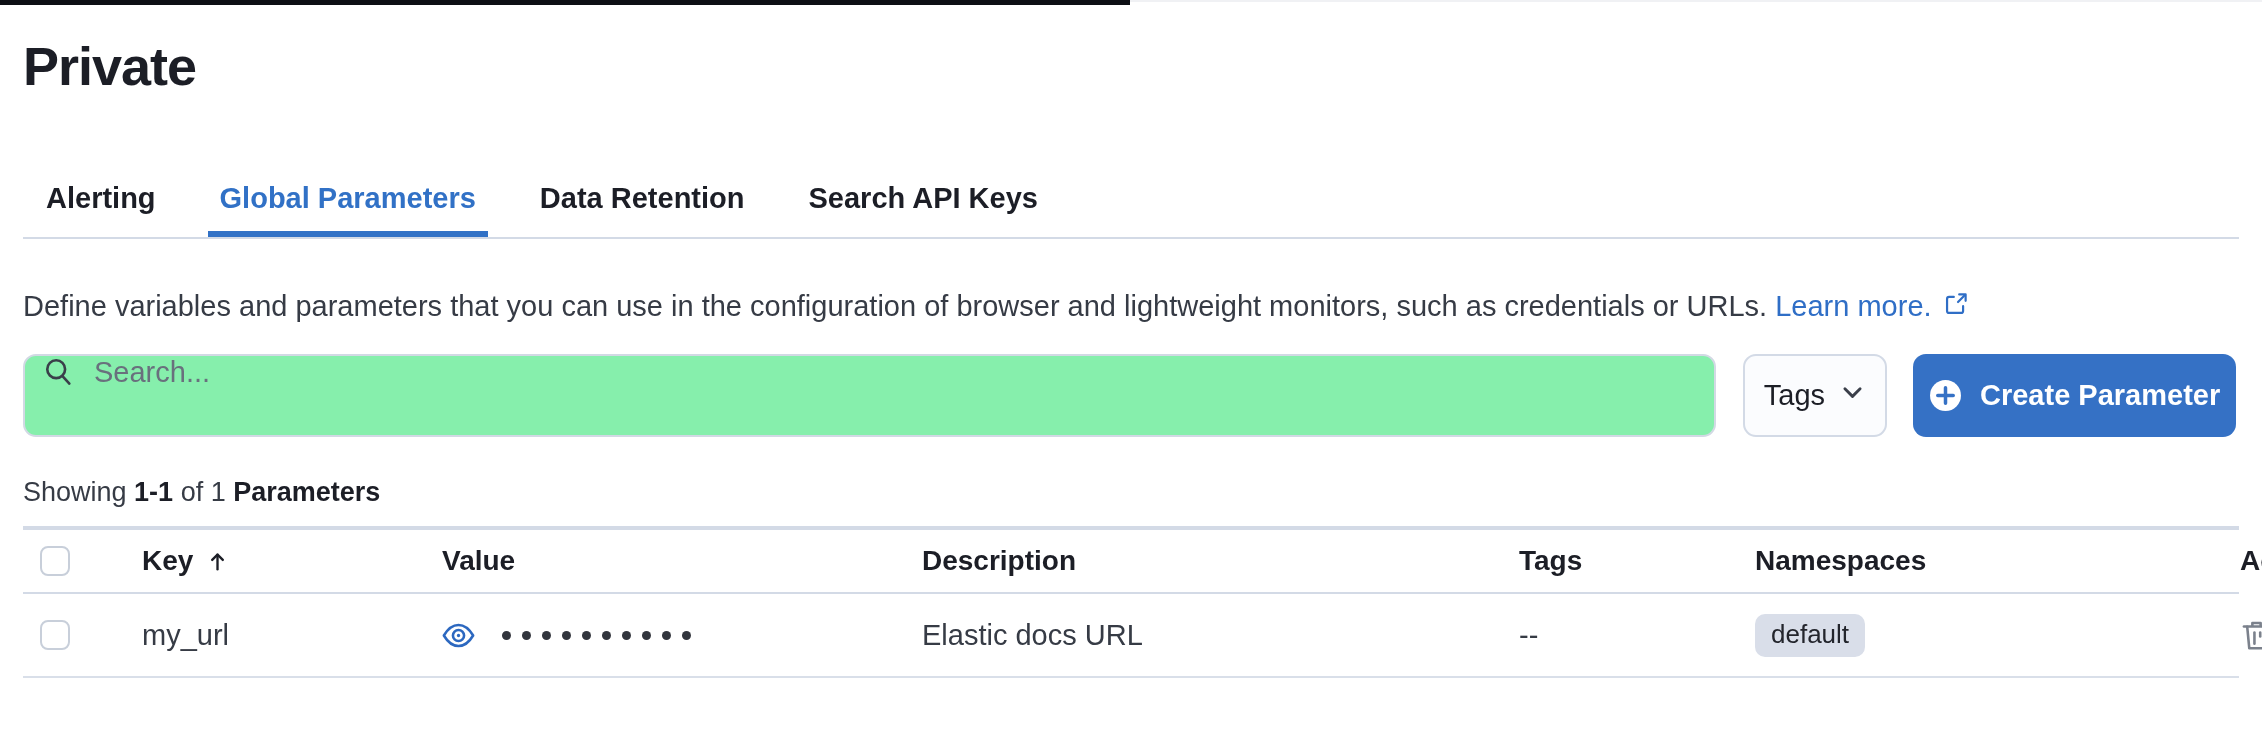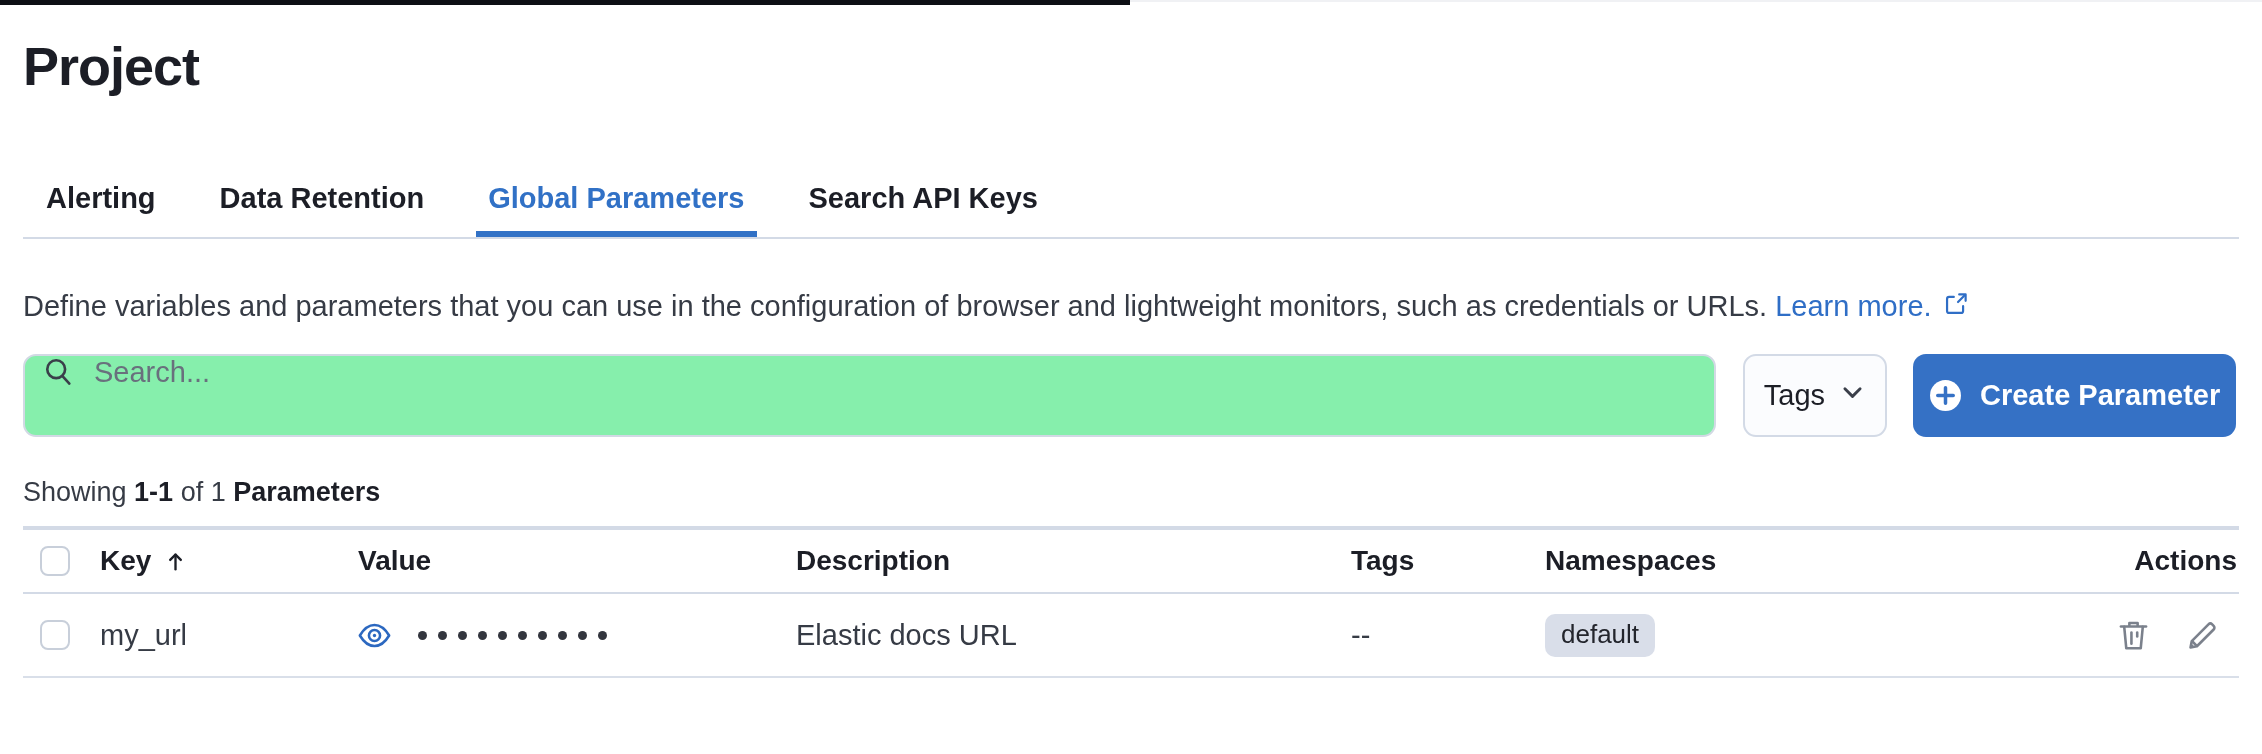--- a/index.html
+++ b/index.html
@@ -41,21 +41,21 @@
                 white-space:nowrap; }
 
   
   .summary { margin-top:38px; font-size:27px; line-height:34px; color:#363b45; }
   .summary b { font-weight:700; color:#1c1e26; }
 
   .divider { margin-top:17px; height:4px; background:#d3dae6; }
 
   
   .thead, .trow { display:grid; grid-template-columns:60px 267px 438px 555px 194px 443px auto;
-                  align-items:center; }
+                  align-items:center;gap:42px; }
   .thead { height:64px; border-bottom:2px solid #d3dae6; font-size:28px; font-weight:700; color:#1c1e26; }
   .trow  { height:84px; border-bottom:2px solid #d9dfe9; font-size:29px; color:#363b45; }
   .cell { padding-left:8px; display:flex; align-items:center; }
   .cell.first { padding-left:17px; }
   .cell.key { padding-left:17px; }
   .cell.actions { justify-content:flex-end; padding-right:2px; }
   .cell.actions-row { justify-content:flex-end; padding-right:20px; gap:36px; }
   .sort-arrow { margin-left:12px; display:inline-flex; }
 
   .checkbox { width:30px; height:30px; border:2px solid #c8cfda; border-radius:8px;
@@ -72,26 +72,26 @@
   .icon-btn { display:inline-flex; cursor:pointer; }
 </style>
 </head>
 <body>
 
 <div class="top-strip"></div>
 <div class="top-hairline"></div>
 
 <div class="content">
 
-  <h1 class="page-title">Project</h1>
+  <h1 class="page-title">Private</h1>
 
   <div class="tabs">
     <div class="tab">Alerting</div>
+    <div class="tab active">Global Parameters</div>
     <div class="tab">Data Retention</div>
-    <div class="tab active">Global Parameters</div>
     <div class="tab">Search API Keys</div>
   </div>
 
   <div class="page-desc">
     <span>Define variables and parameters that you can use in the configuration of browser and lightweight monitors, such as credentials or URLs.</span>
     <a href="#"><span>Learn more.</span><span class="popout-icon"><svg width="27" height="27" viewBox="0 0 16 16" fill="none" stroke="#2f6ec6" stroke-width="1.3" stroke-linecap="round" stroke-linejoin="round">
             <path d="M7 3.5H4.2C3.5 3.5 3 4 3 4.7v7.1C3 12.5 3.5 13 4.2 13h7.1c.7 0 1.2-.5 1.2-1.2V9"></path>
             <path d="M9.5 6.5L13.6 2.4"></path>
             <path d="M10.2 2H14v3.8"></path>
           </svg></span></a>

